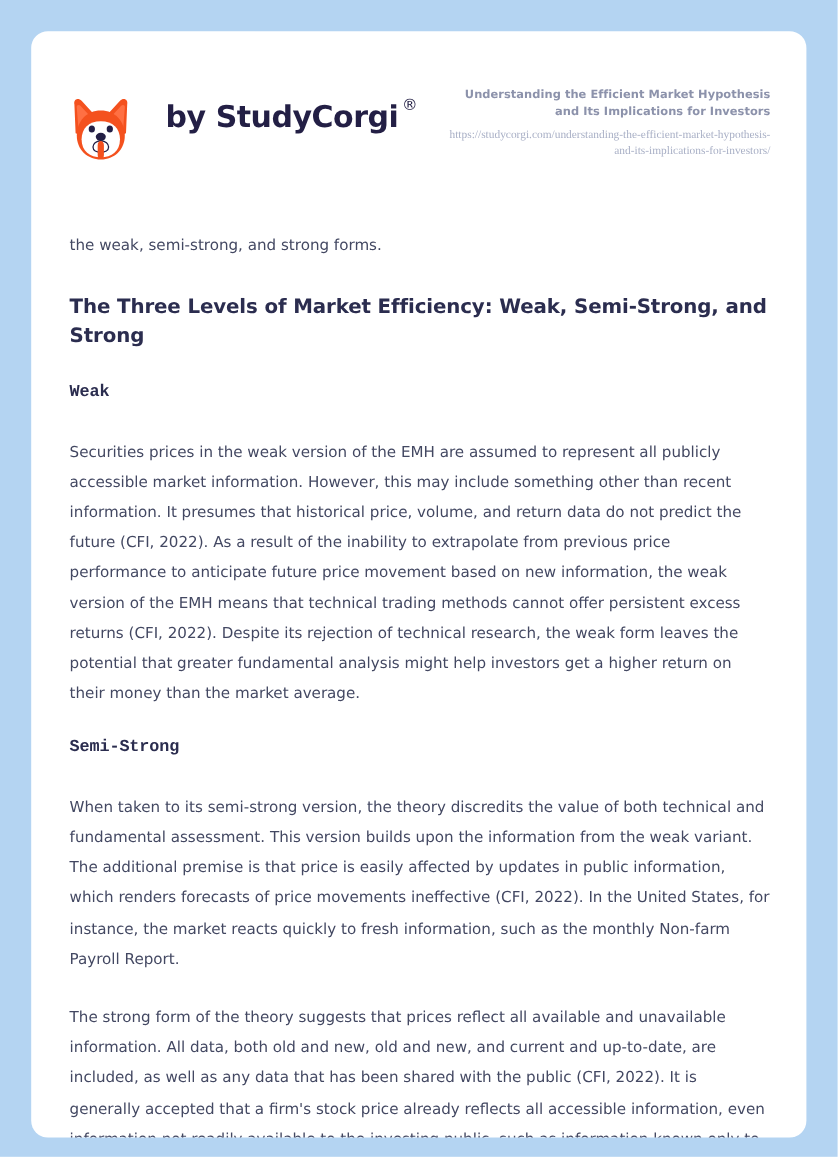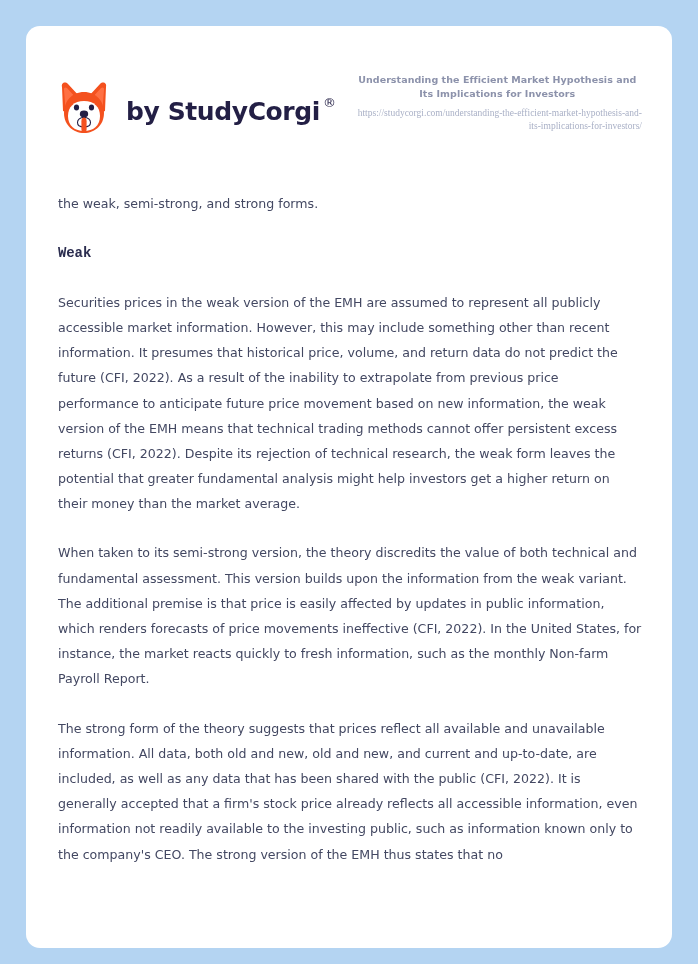--- a/index.html
+++ b/index.html
@@ -28,22 +28,22 @@
   
   .doc-header {
     display: flex;
     align-items: flex-start;
     justify-content: space-between;
     padding: 45px 30px 0 32px;
   }
 
   .brand {
     display: flex;
-    align-items: center;
-    gap: 16px;
+    align-items: flex-start;
+    gap: 28px;
     flex: 0 0 auto;
     padding-top: 10px;
   }
 
   .brand-logo {
     width: 52px;
     height: 56px;
     flex: 0 0 auto;
   }
 
@@ -78,21 +78,20 @@
     margin-left: auto;
   }
 
   .header-title {
     font-family: "DejaVu Sans", sans-serif;
     font-size: 9.5px;
     font-weight: bold;
     color: #8c92ab;
     line-height: 1.45;
     letter-spacing: 0.05px;
-    text-align: center;
   }
 
   .header-url {
     font-family: Liberation Serif, serif;
     font-size: 9.5px;
     font-weight: normal;
     color: #a9b0c6;
     line-height: 1.45;
     margin-top: 6px;
     word-break: break-word;
@@ -170,23 +169,25 @@
       <div class="header-title">Understanding the Efficient Market Hypothesis and Its Implications for Investors</div>
       <div class="header-url">https://studycorgi.com/understanding-the-efficient-market-hypothesis-and-its-implications-for-investors/</div>
     </div>
 
   </div>
 
   <div class="doc-body">
 
     <p class="para lead">the weak, semi-strong, and strong forms.</p>
 
+    <h2 class="section-title">The Three Levels of Market Efficiency: Weak, Semi-Strong, and Strong</h2>
 
     <h3 class="sub-title">Weak</h3>
     <p class="para">Securities prices in the weak version of the EMH are assumed to represent all publicly accessible market information. However, this may include something other than recent information. It presumes that historical price, volume, and return data do not predict the future (CFI, 2022). As a result of the inability to extrapolate from previous price performance to anticipate future price movement based on new information, the weak version of the EMH means that technical trading methods cannot offer persistent excess returns (CFI, 2022). Despite its rejection of technical research, the weak form leaves the potential that greater fundamental analysis might help investors get a higher return on their money than the market average.</p>
 
+    <h3 class="sub-title">Semi-Strong</h3>
     <p class="para">When taken to its semi-strong version, the theory discredits the value of both technical and fundamental assessment. This version builds upon the information from the weak variant. The additional premise is that price is easily affected by updates in public information, which renders forecasts of price movements ineffective (CFI, 2022). In the United States, for instance, the market reacts quickly to fresh information, such as the monthly Non-farm Payroll Report.</p>
 
     <p class="para">The strong form of the theory suggests that prices reflect all available and unavailable information. All data, both old and new, old and new, and current and up-to-date, are included, as well as any data that has been shared with the public (CFI, 2022). It is generally accepted that a firm's stock price already reflects all accessible information, even information not readily available to the investing public, such as information known only to the company's CEO. The strong version of the EMH thus states that no</p>
 
   </div>
 
 </div>
 
 </body></html>

